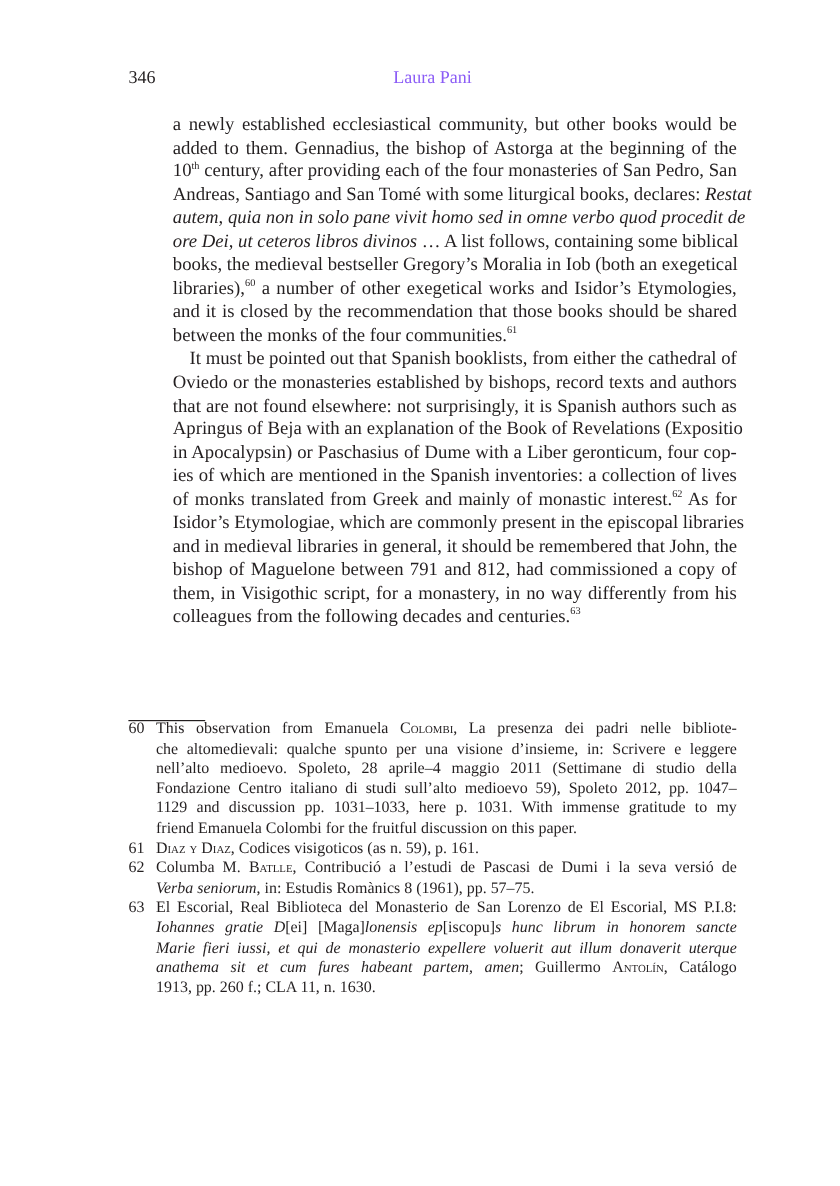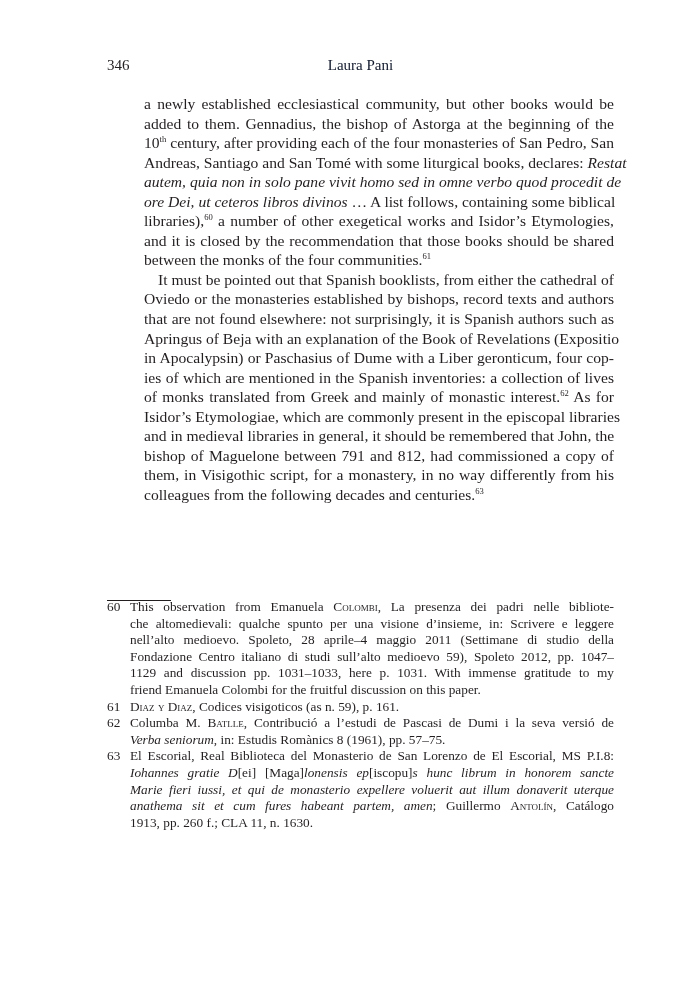--- a/index.html
+++ b/index.html
@@ -2,21 +2,21 @@
 <html><head>
   <meta charset="utf-8">
   <style>
     html, body { margin: 0; padding: 0; background: #ffffff; }
     body { width: 700px; height: 988px; position: relative; overflow: hidden;
            font-family: "Liberation Serif", "DejaVu Serif", serif; color: #231f20; }
     .page { position: absolute; left: 0; top: 0; width: 700px; height: 988px; border-radius: 11px; }
     .running-head { position: absolute; top: 57px; left: 107px; width: 507px; height: 20px;
                     font-size: 15px; }
     .page-number { position: absolute; left: 0; top: 0; }
-    .author { position: absolute; left: 0; width: 100%; text-align: center; top: 0; color: #0f172a; }
+    .author { position: absolute; left: 0; width: 100%; text-align: center; top: 0; color: #8b5cf6; }
     .body-text { position: absolute; left: 107px; top: 94px; width: 507px; font-size: 15.6px; }
     .line { display: block; height: 19.55px; line-height: 19.55px; white-space: nowrap;
             text-align: justify; text-align-last: justify; margin-left: 37px; }
     .line.last { text-align-last: left; }
     .line.indent { padding-left: 14px; }
     sup { font-size: 0.55em; line-height: 0; vertical-align: 0.75em; }
     .sc { font-variant: small-caps; }
     .rule { position: absolute; left: 107px; top: 600px; width: 64px; height: 0;
             border-top: 1px solid #231f20; }
     .footnotes { position: absolute; left: 107px; top: 599px; width: 507px; font-size: 13.3px; }
@@ -37,20 +37,21 @@
   </div>
 
   <div class="body-text" id="body-text">
       <div>
         <span class="line"><span>a newly established ecclesiastical community, but other books would be</span></span>
         <span class="line"><span>added to them. Gennadius, the bishop of Astorga at the beginning of the</span></span>
         <span class="line"><span>10</span><sup>th</sup><span> century, after providing each of the four monasteries of San Pedro, San</span></span>
         <span class="line"><span>Andreas, Santiago and San Tomé with some liturgical books, declares: </span><i>Restat</i></span>
         <span class="line"><i>autem, quia non in solo pane vivit homo sed in omne verbo quod procedit de</i></span>
         <span class="line"><i>ore Dei, ut ceteros libros divinos</i><span> … A list follows, containing some biblical</span></span>
+        <span class="line"><span>books, the medieval bestseller Gregory’s Moralia in Iob (both an exegetical</span></span>
         <span class="line"><span>libraries),</span><sup>60</sup><span> a number of other exegetical works and Isidor’s Etymologies,</span></span>
         <span class="line"><span>and it is closed by the recommendation that those books should be shared</span></span>
         <span class="line last"><span>between the monks of the four communities.</span><sup>61</sup></span>
       </div>
       <div>
         <span class="line indent"><span>It must be pointed out that Spanish booklists, from either the cathedral of</span></span>
         <span class="line"><span>Oviedo or the monasteries established by bishops, record texts and authors</span></span>
         <span class="line"><span>that are not found elsewhere: not surprisingly, it is Spanish authors such as</span></span>
         <span class="line"><span>Apringus of Beja with an explanation of the Book of Revelations (Expositio</span></span>
         <span class="line"><span>in Apocalypsin) or Paschasius of Dume with a Liber geronticum, four cop-</span></span>

